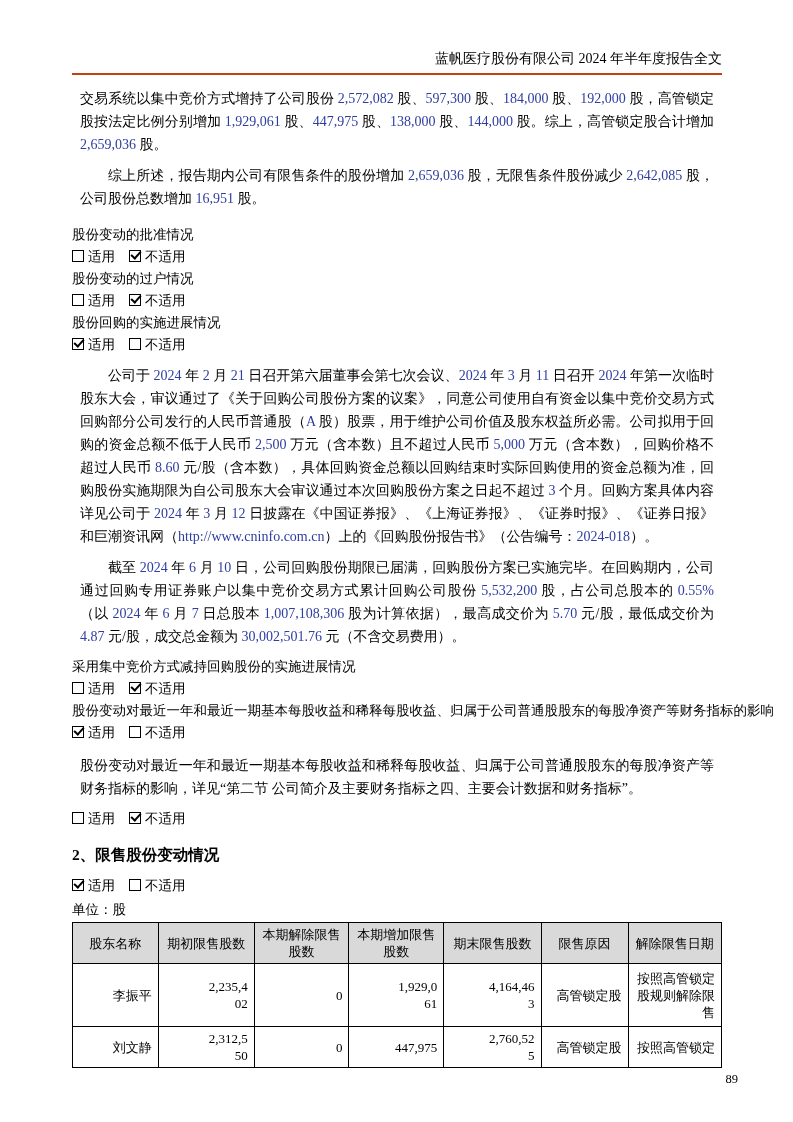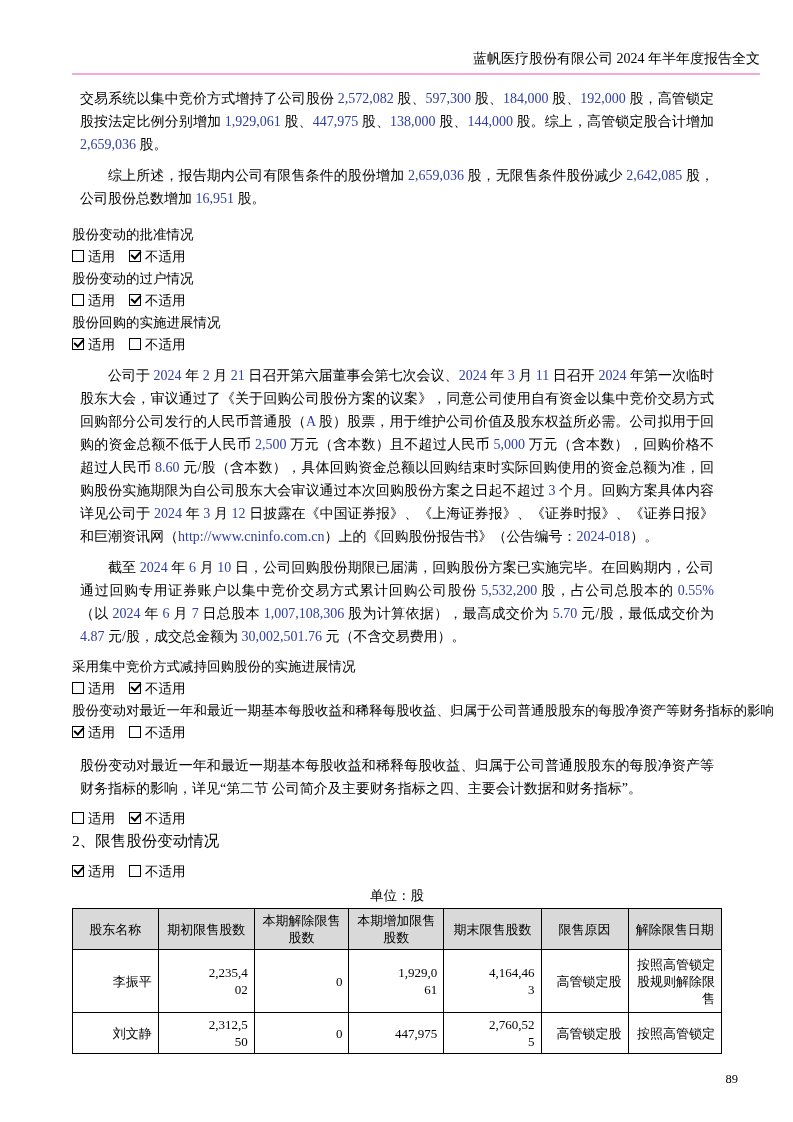--- a/index.html
+++ b/index.html
@@ -6,26 +6,26 @@
   .page{
     position:relative;
     width:793px;height:1122px;
     margin:0 auto;
     background:#ffffff;
     overflow:hidden;
     font-family:"Liberation Serif","DejaVu Serif",serif;
     color:#000;
   }
   .hdr{
-    margin:0 33px 0 72px;
+    margin:0 71px 0 72px;
     padding-top:50px;
     padding-bottom:5px;
     text-align:right;
     font-size:14px;
-    border-bottom:2px solid #f9a8d4;
+    border-bottom:2px solid #c2410c;
   }
   .body{
     margin:12px 71px 0 72px;
     font-size:14px;
   }
   .para{
     margin:8px;
     line-height:23px;
     text-align:justify;
   }
@@ -54,26 +54,26 @@
     width:8px;height:4px;
     border-left:2px solid #000;
     border-bottom:2px solid #000;
     transform:rotate(-48deg);
   }
   .gap-s{margin-top:6px;}
   .gap-m{margin-top:10px;}
   .gap-l{margin-top:14px;}
   .h2{
     font-size:15.5px;
-    font-weight:normal;
-    margin:0 0 8px 0;
+    font-weight:bold;
+    margin:14px 0 8px 0;
     line-height:21px;
   }
   .unit{
-    text-align:center;
+    text-align:left;
     font-size:13.5px;
     margin:4px 0 3px 0;
     line-height:18px;
   }
   table.grid{
     width:100%;
     border-collapse:collapse;
     table-layout:fixed;
     font-size:13px;
   }

